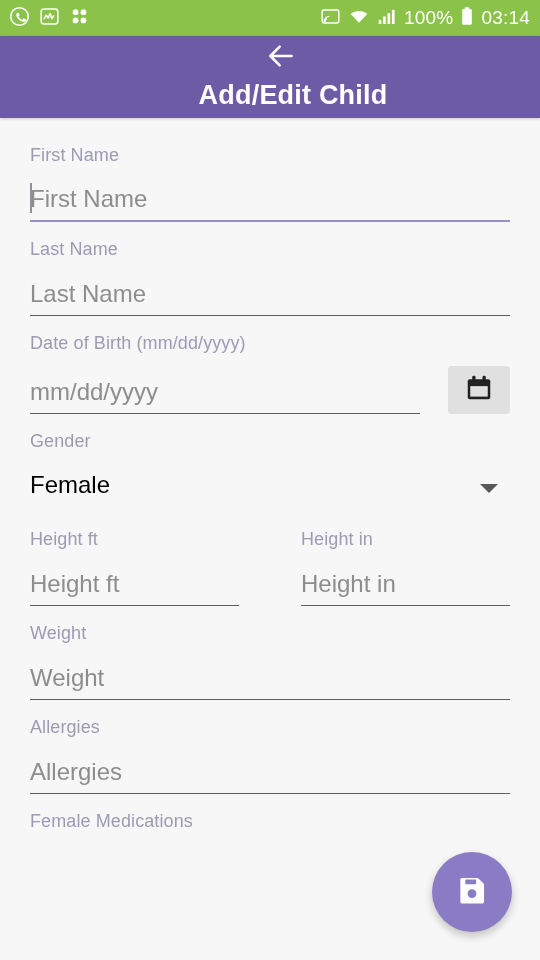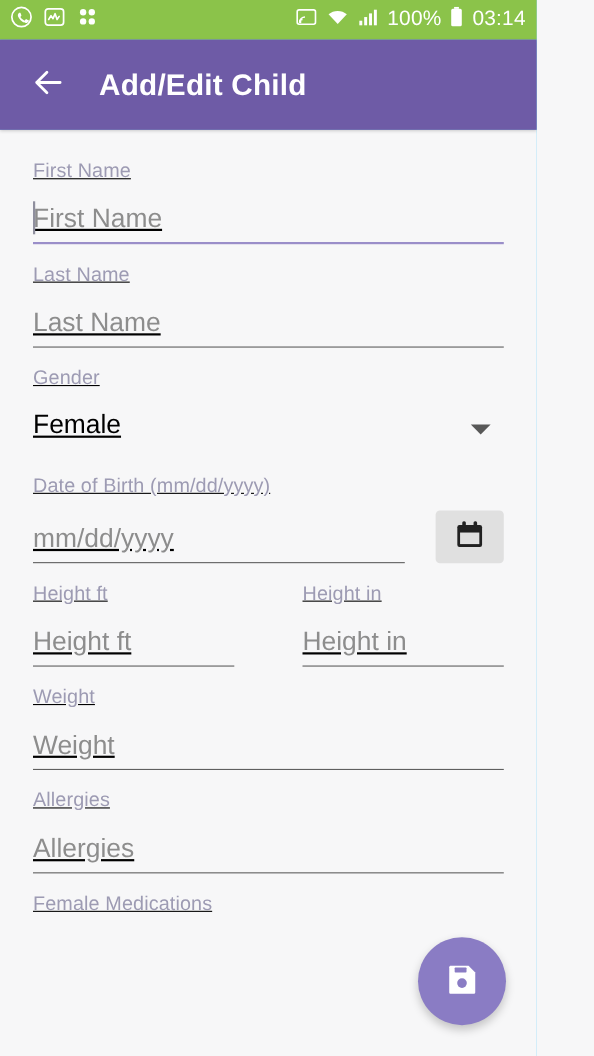--- a/index.html
+++ b/index.html
@@ -7,24 +7,24 @@
   html, body {
     width: 540px;
     height: 960px;
     overflow: hidden;
     background: #f7f7f8;
     font-family: "Liberation Sans", sans-serif;
   }
 
   #app {
     position: relative;
-    width: 488px;
+    width: 540px;
     height: 960px;
     overflow: hidden;
-    background: #7dd3fc;
+    background: #c2410c;
   }
 
   
   .status-bar {
     position: relative;
     height: 36px;
     background: #8bc34a;
     display: flex;
     align-items: center;
     justify-content: space-between;
@@ -44,20 +44,21 @@
   
   .app-bar {
     height: 82px;
     background: #6e5ba6;
     display: flex;
     align-items: center;
     padding-left: 22px;
     box-shadow: 0 1px 3px rgba(0,0,0,0.18);
     position: relative;
     z-index: 5;
+    flex-direction: column;
   }
   .back-btn {
     width: 44px; height: 44px;
     display: flex; align-items: center; justify-content: center;
     cursor: pointer;
     flex: 0 0 auto;
   }
   .app-title {
     color: #ffffff;
     font-size: 27px;
@@ -70,21 +71,20 @@
   
   .content {
     position: absolute;
     top: 118px;
     left: 0;
     right: 0;
     bottom: 0;
     background: #f7f7f8;
     padding: 26px 30px 0 30px;
     overflow: hidden;
-    text-decoration: underline;
   }
 
   .field { margin-bottom: 16px; }
 
   .field-label {
     color: #9d9bb3;
     font-size: 18px;
     line-height: 22px;
     margin-bottom: 12px;
     letter-spacing: 0.1px;
@@ -259,28 +259,20 @@
       <div class="input-line focused">
         <span class="caret"></span>
         <span class="input-text">First Name</span>
       </div>
     </div>
 
     <div class="field">
       <div class="field-label">Last Name</div>
       <div class="input-line">
         <span class="input-text">Last Name</span>
-      </div>
-    </div>
-
-    <div class="field">
-      <div class="field-label">Gender</div>
-      <div class="select-line">
-        <span class="input-text value">Female</span>
-        <span class="select-caret"></span>
       </div>
     </div>
 
     <div class="field">
       <div class="field-label">Date of Birth (mm/dd/yyyy)</div>
       <div class="dob-row">
         <div class="dob-field">
           <div class="input-line">
             <span class="input-text">mm/dd/yyyy</span>
           </div>
@@ -291,20 +283,28 @@
               <rect x="3" y="5" width="18" height="16" rx="1.6" fill="#212121"></rect>
               <rect x="5" y="10.5" width="14" height="8.4" fill="#e0e0e0"></rect>
               <rect x="6.6" y="2.2" width="2.6" height="4.4" rx="1.1" fill="#212121"></rect>
               <rect x="14.8" y="2.2" width="2.6" height="4.4" rx="1.1" fill="#212121"></rect>
             </svg>
           </span>
         </div>
       </div>
     </div>
 
+    <div class="field">
+      <div class="field-label">Gender</div>
+      <div class="select-line">
+        <span class="input-text value">Female</span>
+        <span class="select-caret"></span>
+      </div>
+    </div>
+
     <div class="row2">
       <div class="field">
         <div class="field-label">Height ft</div>
         <div class="input-line">
           <span class="input-text">Height ft</span>
         </div>
       </div>
       <div class="field">
         <div class="field-label">Height in</div>
         <div class="input-line">

